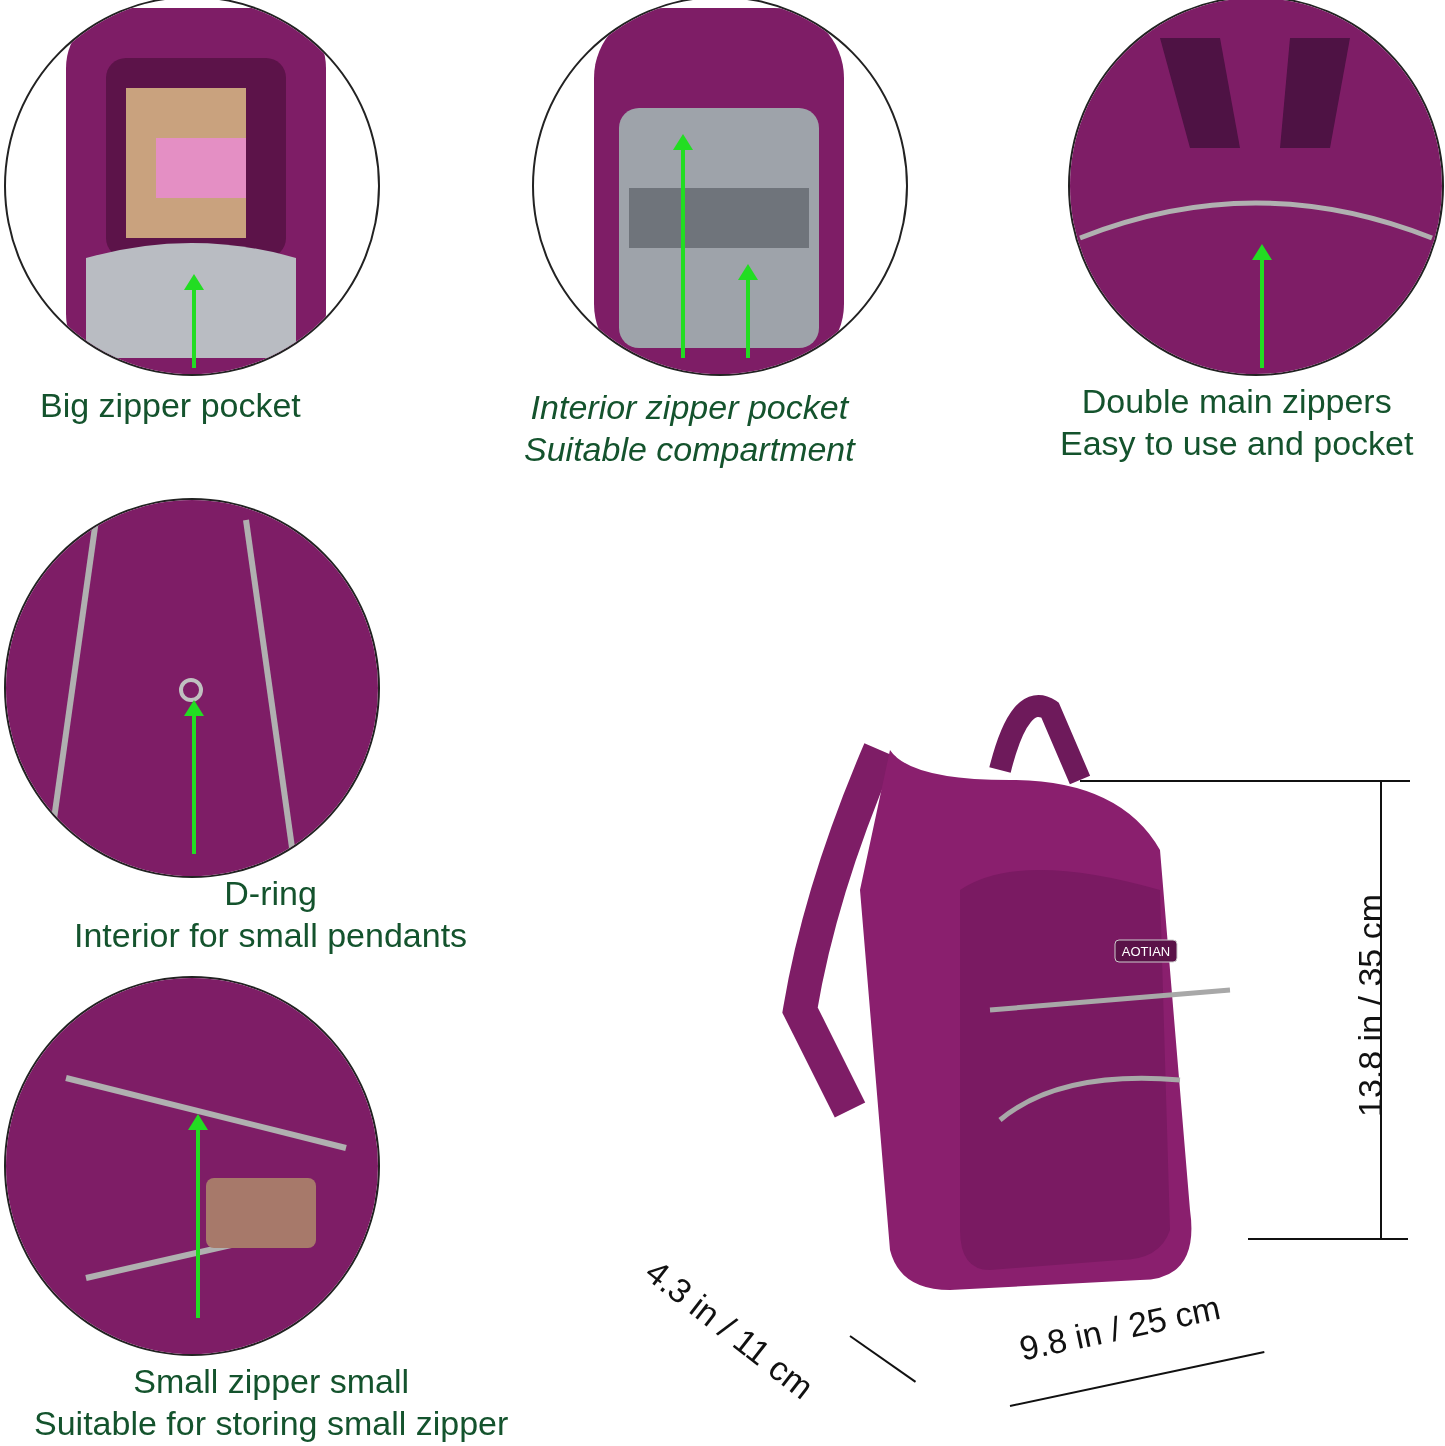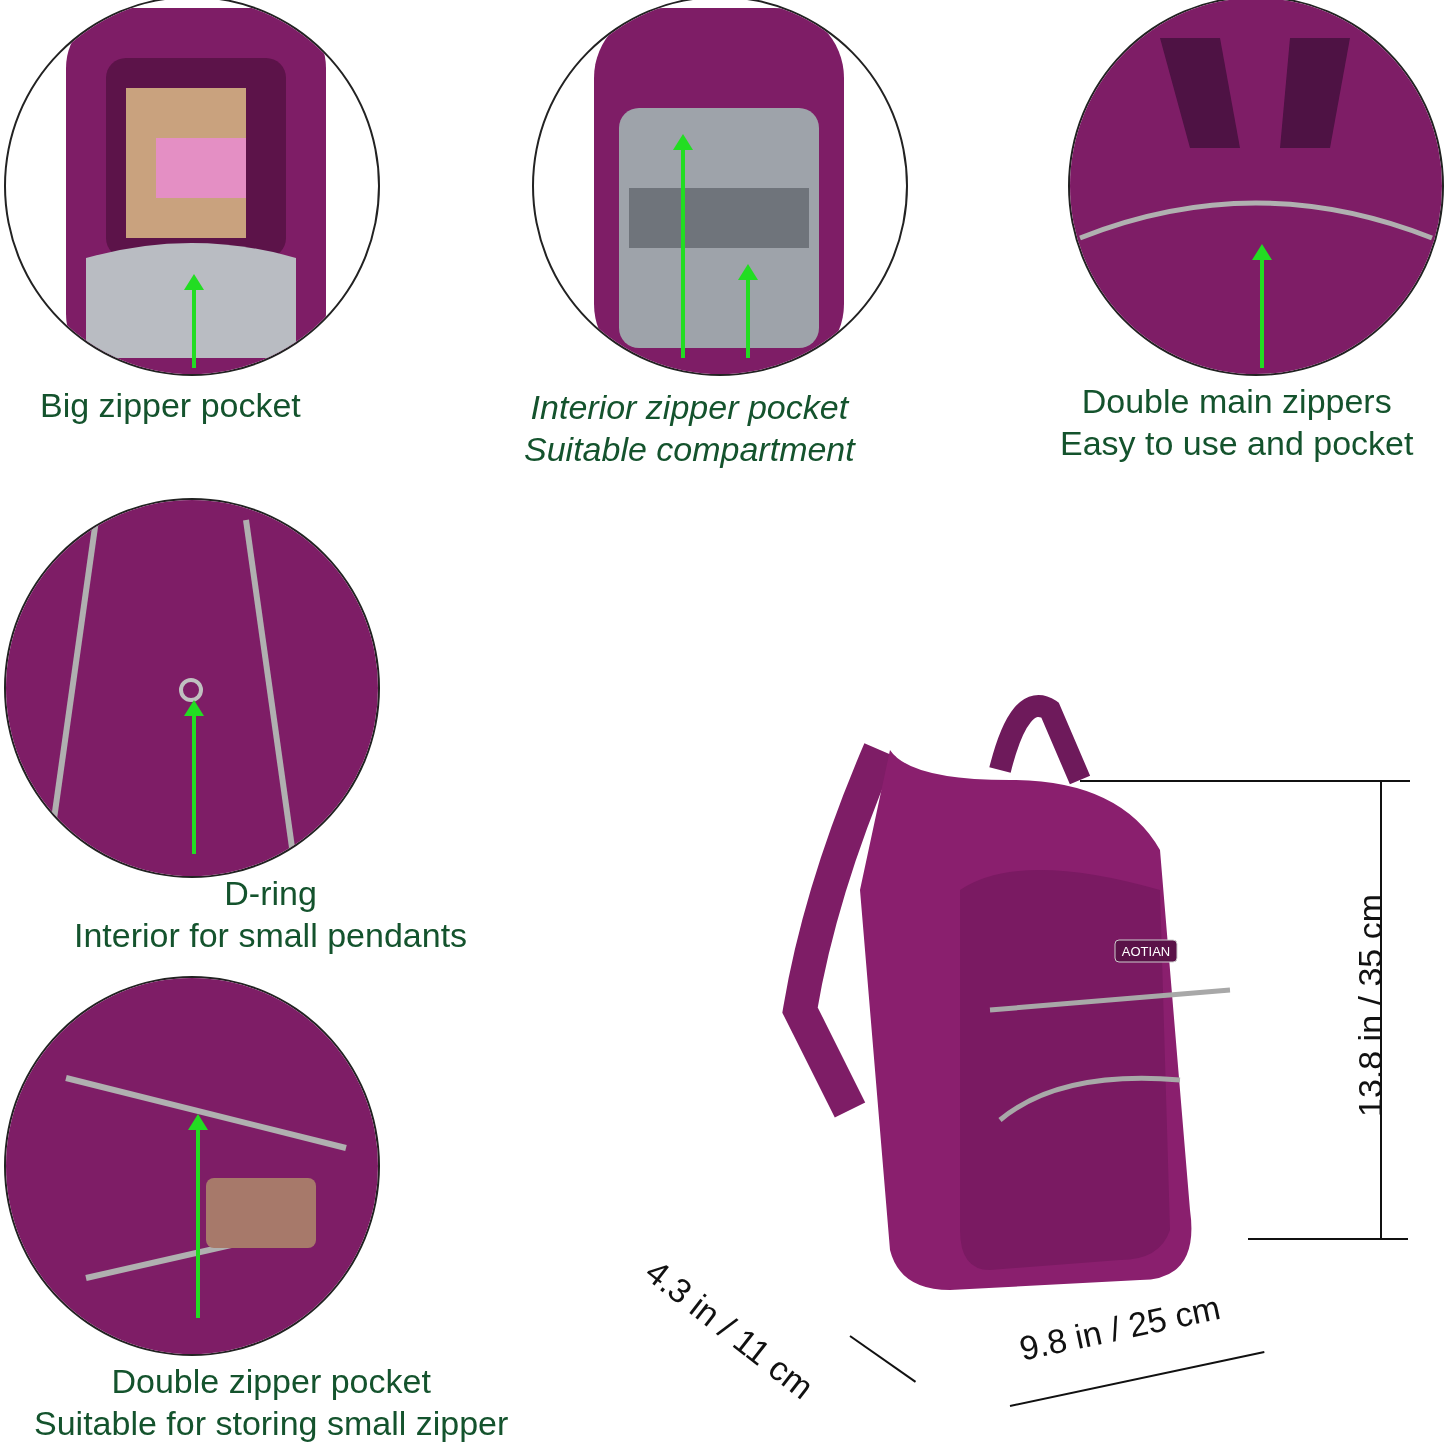--- a/index.html
+++ b/index.html
@@ -74,21 +74,21 @@
 <div class="circle" style="left:4px;top:976px;width:372px;height:376px;">
   <svg class="fill" viewBox="0 0 372 376">
     <rect x="0" y="0" width="372" height="376" fill="#7e1d66"></rect>
     <path d="M60 100 L340 170" stroke="#b0b0b0" stroke-width="6"></path>
     <path d="M80 300 L300 250" stroke="#b0b0b0" stroke-width="6"></path>
     <rect x="200" y="200" width="110" height="70" rx="8" fill="#a7796a"></rect>
   </svg>
   <div class="arrow" style="left:190px;top:150px;height:190px;"></div>
 </div>
 <div class="cap" style="left:34px;top:1360px;">
-  <div>Double zipper pocket</div>
+  <div>Small zipper small</div>
   <div>Suitable for storing small zipper</div>
 </div>
 
 <svg style="position:absolute;left:760px;top:690px;" width="500" height="620" viewBox="0 0 500 620">
   <path d="M240 80 Q260 0 290 20 L320 90" stroke="#6e1a5b" stroke-width="22" fill="none"></path>
   <path d="M120 60 Q60 200 40 320 L90 420" stroke="#7e1d66" stroke-width="34" fill="none"></path>
   <path d="M130 60 Q150 90 250 90 Q360 90 400 160 L430 520 Q440 590 380 590 L190 600 Q140 600 130 560 L100 200 Z" fill="#8a1f6e"></path>
   <path d="M200 200 Q260 160 400 200 L410 540 Q400 570 360 570 L230 580 Q200 580 200 540 Z" fill="#7a1a62"></path>
   <path d="M230 320 L470 300" stroke="#a8a8a8" stroke-width="5"></path>
   <path d="M240 430 Q300 380 420 390" stroke="#a8a8a8" stroke-width="5" fill="none"></path>

